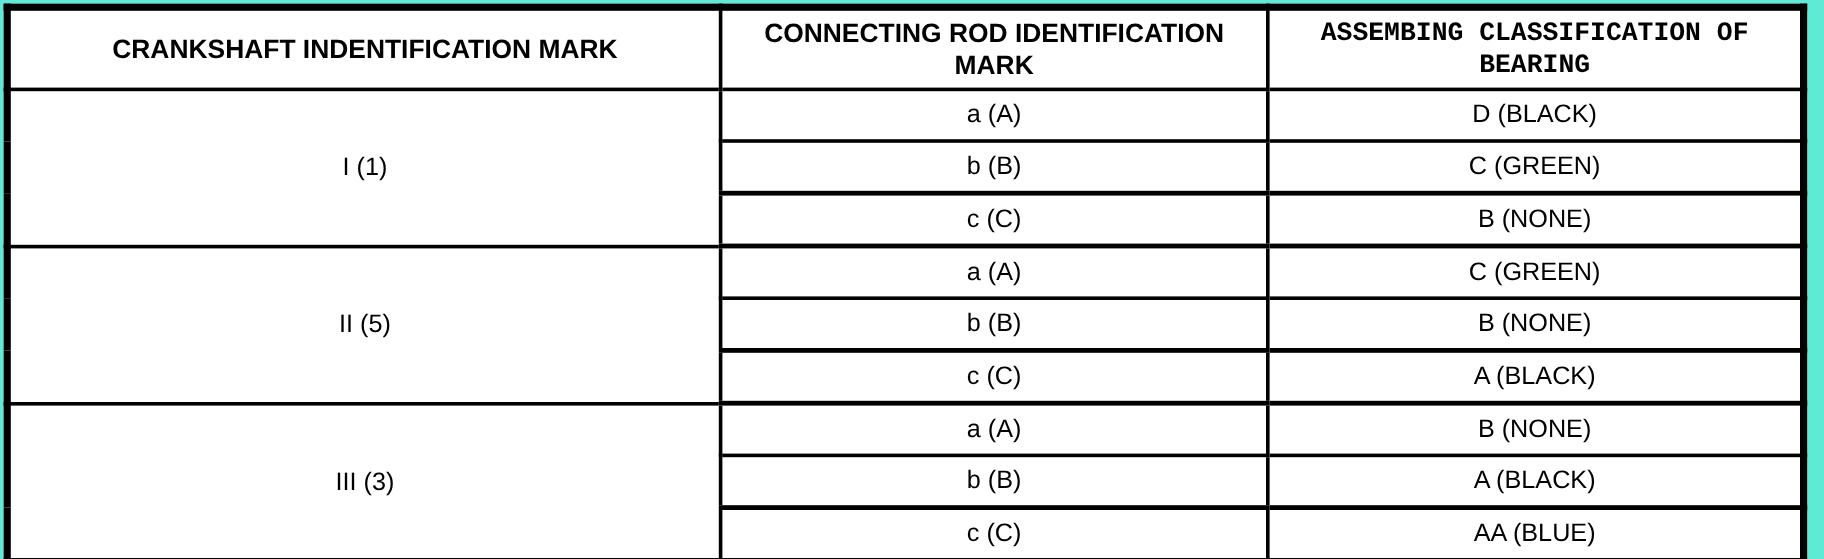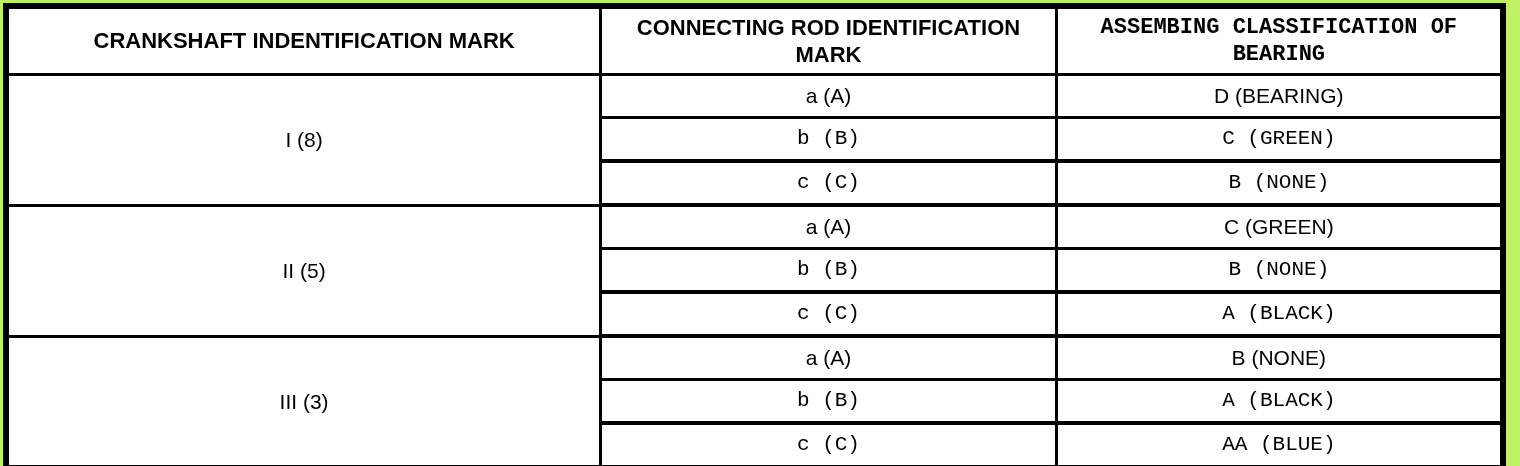--- a/index.html
+++ b/index.html
@@ -7,21 +7,21 @@
     padding: 0;
     background: #ffffff;
     font-family: "Liberation Sans", sans-serif;
     color: #000000;
   }
   .page {
     width: 1520px;
     height: 466px;
     box-sizing: border-box;
     padding: 3px 14px 3px 3px;
-    background: #bef264;
+    background: #5eead4;
   }
   table.id-table {
     border-collapse: collapse;
     table-layout: fixed;
     width: 1503px;
     height: 458px;
     background: #ffffff;
   }
   table.id-table, .id-table th, .id-table td {
     border: 3px solid #000000;
@@ -47,43 +47,43 @@
     text-align: center;
     vertical-align: middle;
     padding: 0 6px;
     line-height: 1.1;
     margin-top: 44px;
   }
   .col-crank   { width: 39.9%; }
   .col-rod     { width: 30.4%; }
   .col-bearing { width: 29.7%; font-family: Liberation Mono, monospace; }
   tr.row-thin  > td { border-bottom-width: 2px; }
-  tr.row-thick > td { border-bottom-width: 4px; font-family: Liberation Mono, monospace; }
+  tr.row-thick > td { border-bottom-width: 4px; }
   td.crank-cell { border-bottom-width: 4px; }
 </style>
 </head>
 <body>
 
 <div class="page">
   <table class="id-table">
     <thead>
       <tr>
         <th class="col-crank">CRANKSHAFT INDENTIFICATION MARK</th>
         <th class="col-rod">CONNECTING ROD IDENTIFICATION
 MARK</th>
         <th class="col-bearing">ASSEMBING CLASSIFICATION OF
 BEARING</th>
       </tr>
     </thead>
     <tbody>
 
       <tr class="row-thin">
-        <td class="crank-cell" rowspan="3">I (8)</td>
+        <td class="crank-cell" rowspan="3">I (1)</td>
         <td>a (A)</td>
-        <td>D (BEARING)</td>
+        <td>D (BLACK)</td>
       </tr>
       <tr class="row-thick">
         <td>b (B)</td>
         <td>C (GREEN)</td>
       </tr>
       <tr class="row-thick">
         <td>c (C)</td>
         <td>B (NONE)</td>
       </tr>
 

